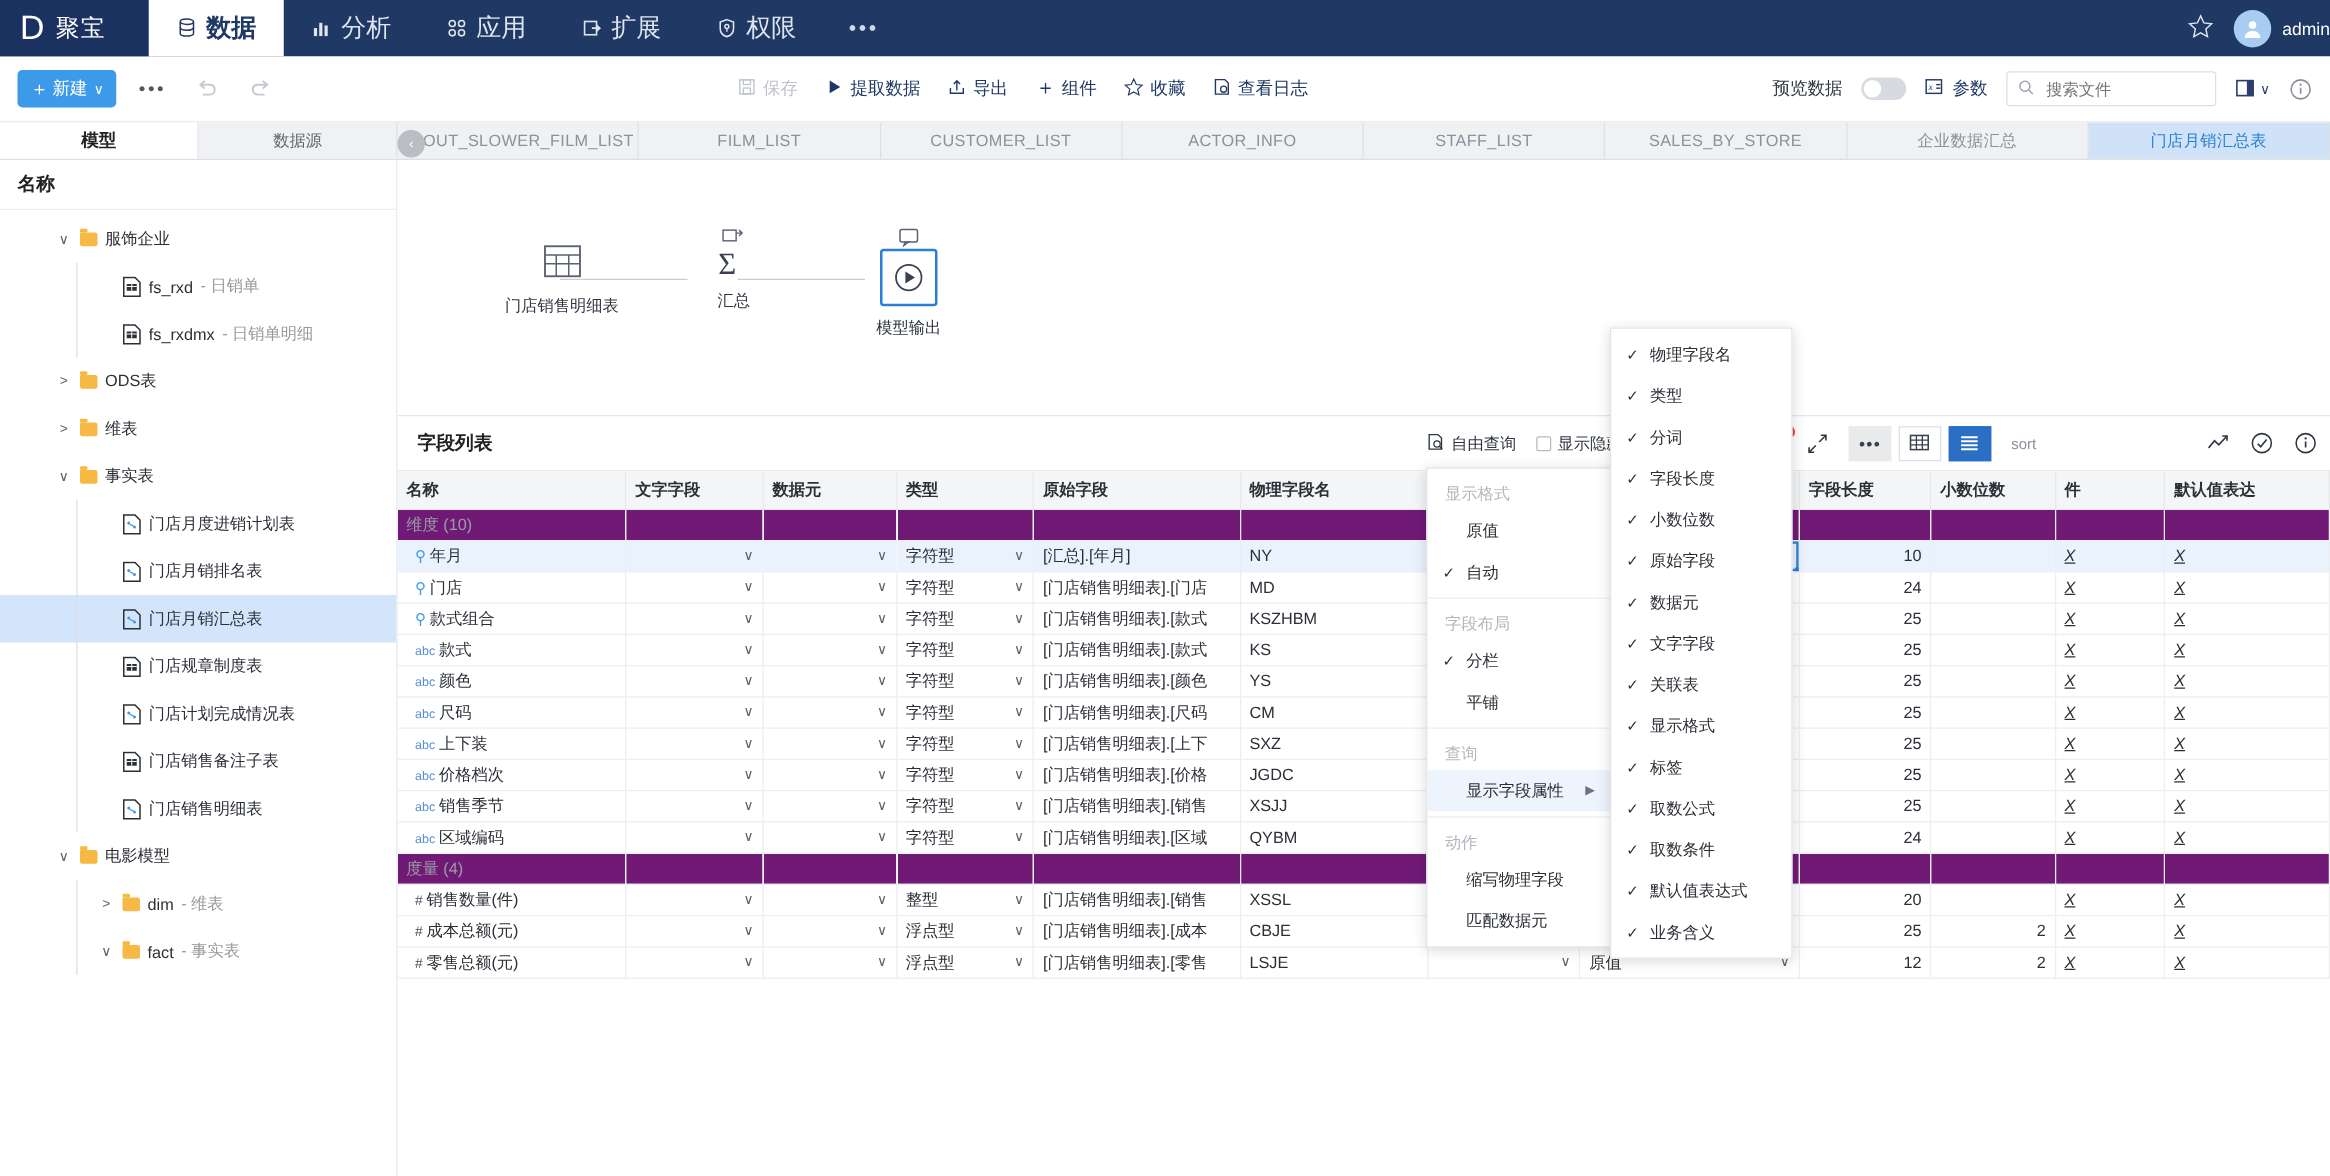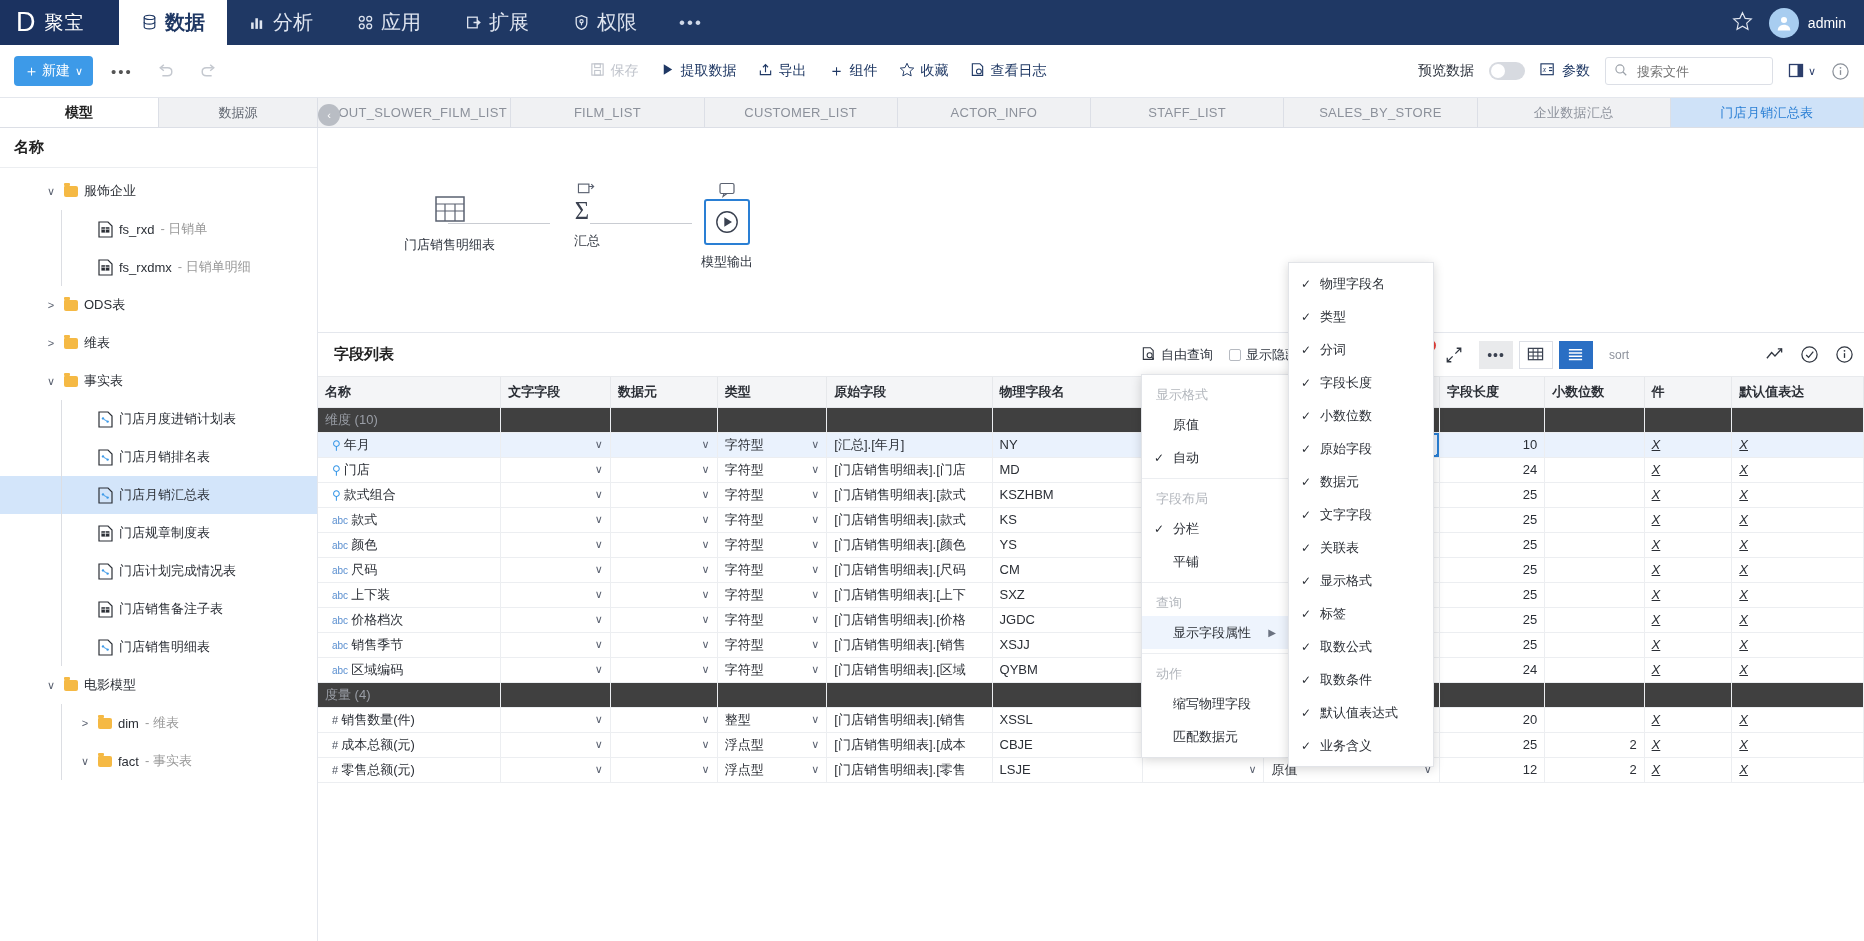--- a/index.html
+++ b/index.html
@@ -12,21 +12,21 @@
   }
   
   .topnav { height:45px; background:#1f3864; display:flex; align-items:stretch; position:relative; }
   .brand { width:119px; background:#1b3260; display:flex; align-items:center; gap:9px; padding-left:16px; color:#fff; }
   .brand .logo { font-size:27px; font-weight:400; line-height:1; }
   .brand .bname { font-size:19px; letter-spacing:1px; }
   .navitem { display:flex; align-items:center; gap:7px; padding:0 22px; color:#dfe5f0; font-size:20px; cursor:pointer; }
   .navitem.active { background:#fff; color:#1f3864; font-weight:600; }
   .navitem .ico { display:inline-flex; align-items:center; }
   .navdots { display:flex; align-items:center; padding:0 20px; color:#cfd8e8; letter-spacing:2px; font-size:17px; cursor:pointer;}
-  .topright { margin-left:auto; display:flex; align-items:center; gap:16px; padding-right:18px; }
+  .topright { margin-left:auto; display:flex; align-items:center; gap:16px; }
   .star { cursor:pointer; }
   .avatarwrap { display:flex; align-items:center; gap:9px; color:#fff; font-size:14px; cursor:pointer;}
   .avatar { width:30px; height:30px; border-radius:50%; background:#a8cdf0; display:flex; align-items:center; justify-content:center; }
   
   .toolbar { height:53px; background:#fff; border-bottom:1px solid #e4e7ed; display:flex; align-items:center; padding:0 14px; }
   .newbtn { height:30px; background:#3d9ae8; color:#fff; border-radius:4px; display:flex; align-items:center;
             gap:3px; padding:0 10px; font-size:14px; cursor:pointer; }
   .tb-dots { margin-left:18px; color:#555; letter-spacing:2px; font-size:15px; cursor:pointer; }
   .tb-undo, .tb-redo { margin-left:22px; color:#c4c8cf; cursor:pointer; display:flex; }
   .tb-center { margin-left:auto; display:flex; align-items:center; gap:22px; }
@@ -89,21 +89,21 @@
   .sqbtn.gray { background:#e9eaec; border-color:#e9eaec; }
   .sqbtn.blue { background:#2a6fc4; border-color:#2a6fc4; color:#fff; }
   .sortlabel { font-size:12px; color:#8c919b; }
   
   .tablewrap { flex:1; overflow:hidden; position:relative; }
   table.fl { border-collapse:collapse; width:100%; table-layout:fixed; font-size:13px; }
   table.fl th { background:#f4f5f7; color:#2b2f36; font-weight:700; text-align:left; height:30px;
                 padding:0 7px; border-right:1px solid #e6e8eb; border-bottom:1px solid #e6e8eb; white-space:nowrap; }
   table.fl td { height:25px; padding:0 7px; border-right:1px solid #eceef1; border-bottom:1px solid #eceef1;
                 white-space:nowrap; overflow:hidden; color:#2b2f36; }
-  tr.grouprow td { color:#9a9ea6; background:#404040; }
+  tr.grouprow td { color:#9a9ea6; background:#701a75; }
   tr.selrow td { background:#eaf2fd; }
   .cellsel { position:relative; }
   .cellsel::after { content:""; position:absolute; left:0; top:0; right:0; bottom:0; border:2px solid #2a7fd4; }
   .cellhandle { position:absolute; right:-3px; bottom:-3px; width:6px; height:6px; background:#2a7fd4; z-index:3; }
   .cv { display:flex; align-items:center; justify-content:flex-end; color:#5a6170; font-size:11px; }
   .cvl { display:flex; align-items:center; justify-content:space-between; gap:4px; }
   .keyico { color:#3d9ae8; margin-right:3px; font-size:12px; }
   .abcico { color:#5a8fd0; margin-right:3px; font-size:10px; }
   .hashico { color:#4a5260; margin-right:3px; font-size:11px; }
   .numcell { text-align:right; }

